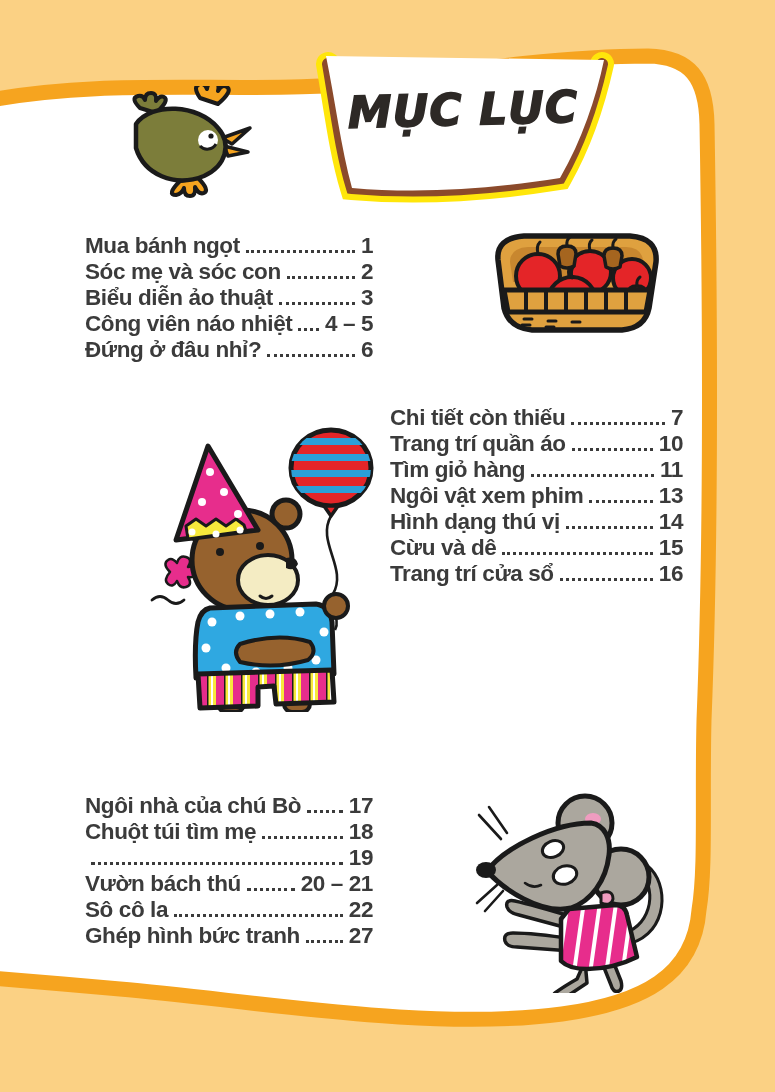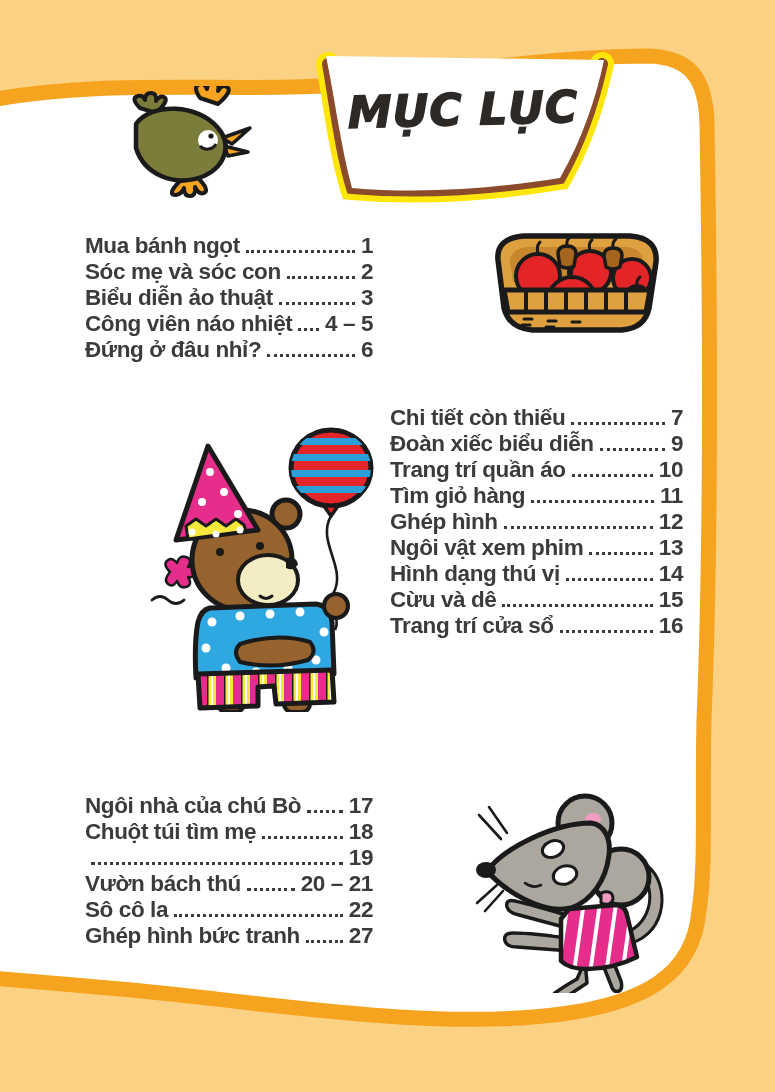--- a/index.html
+++ b/index.html
@@ -267,43 +267,33 @@
 
   <div class="toc toc-right">
 
       <div class="row">
         <span class="label">Chi tiết còn thiếu</span>
         <span class="leader"></span>
         <span class="pagenum">7</span>
       </div>
 
 
-      <div class="row">
-        <span class="label">Đoàn xiếc biểu diễn</span>
-        <span class="leader"></span>
-        <span class="pagenum">9</span>
-      </div>
 
       <div class="row">
         <span class="label">Trang trí quần áo</span>
         <span class="leader"></span>
         <span class="pagenum">10</span>
       </div>
 
       <div class="row">
         <span class="label">Tìm giỏ hàng</span>
         <span class="leader"></span>
         <span class="pagenum">11</span>
       </div>
 
-      <div class="row">
-        <span class="label">Ghép hình</span>
-        <span class="leader"></span>
-        <span class="pagenum">12</span>
-      </div>
 
       <div class="row">
         <span class="label">Ngôi vật xem phim</span>
         <span class="leader"></span>
         <span class="pagenum">13</span>
       </div>
 
       <div class="row">
         <span class="label">Hình dạng thú vị</span>
         <span class="leader"></span>

